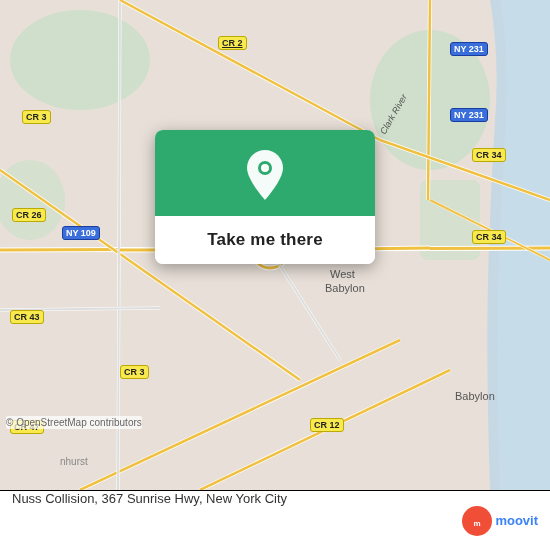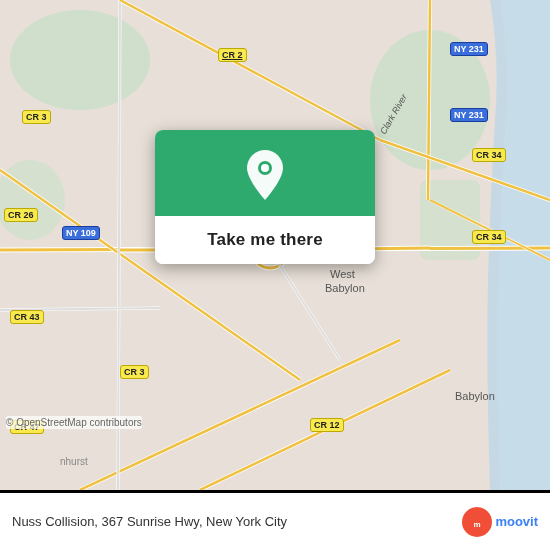--- a/index.html
+++ b/index.html
@@ -68,23 +68,22 @@
       cursor: pointer;
       text-align: center;
       letter-spacing: 0.2px;
     }
 
     
     #bottom-bar {
       width: 550px;
       height: 60px;
       background: #fff;
-      border-top: 3px solid #000000;
-      display: flex;
-      align-items: center;
+      border-top: 1px solid #000000;
+      display: flex;
       padding: 0 12px;
       gap: 8px;
     }
 
     #bottom-logo {
       margin-left: auto;
       display: flex;
       align-items: center;
       gap: 2px;
     }
@@ -189,26 +188,26 @@
 
     <text x="330" y="278" fill="#555" font-size="11" font-family="Arial" font-weight="500">West</text>
     <text x="325" y="292" fill="#555" font-size="11" font-family="Arial" font-weight="500">Babylon</text>
 
     <text x="455" y="400" fill="#555" font-size="11" font-family="Arial" font-weight="500">Babylon</text>
 
     <text x="60" y="465" fill="#888" font-size="10" font-family="Arial">nhurst</text>
   </svg>
 
   
-  <div class="road-badge" style="top:48px;left:218px;text-decoration:underline;">CR 2</div>
+  <div class="road-badge" style="top:36px;left:218px;text-decoration:underline;">CR 2</div>
   <div class="road-badge" style="top:110px;left:22px;">CR 3</div>
   <div class="road-badge blue" style="top:42px;left:450px;">NY 231</div>
   <div class="road-badge blue" style="top:108px;left:450px;">NY 231</div>
   <div class="road-badge" style="top:148px;left:472px;">CR 34</div>
-  <div class="road-badge" style="top:208px;left:4px;">CR 26</div>
+  <div class="road-badge" style="top:208px;left:12px;">CR 26</div>
   <div class="road-badge blue" style="top:226px;left:62px;">NY 109</div>
   <div class="road-badge" style="top:310px;left:10px;">CR 43</div>
   <div class="road-badge" style="top:365px;left:120px;">CR 3</div>
   <div class="road-badge" style="top:420px;left:10px;">CR 47</div>
   <div class="road-badge" style="top:418px;left:310px;">CR 12</div>
   <div class="road-badge" style="top:230px;left:472px;">CR 34</div>
 
   
   <div id="attribution">© OpenStreetMap contributors</div>
 

